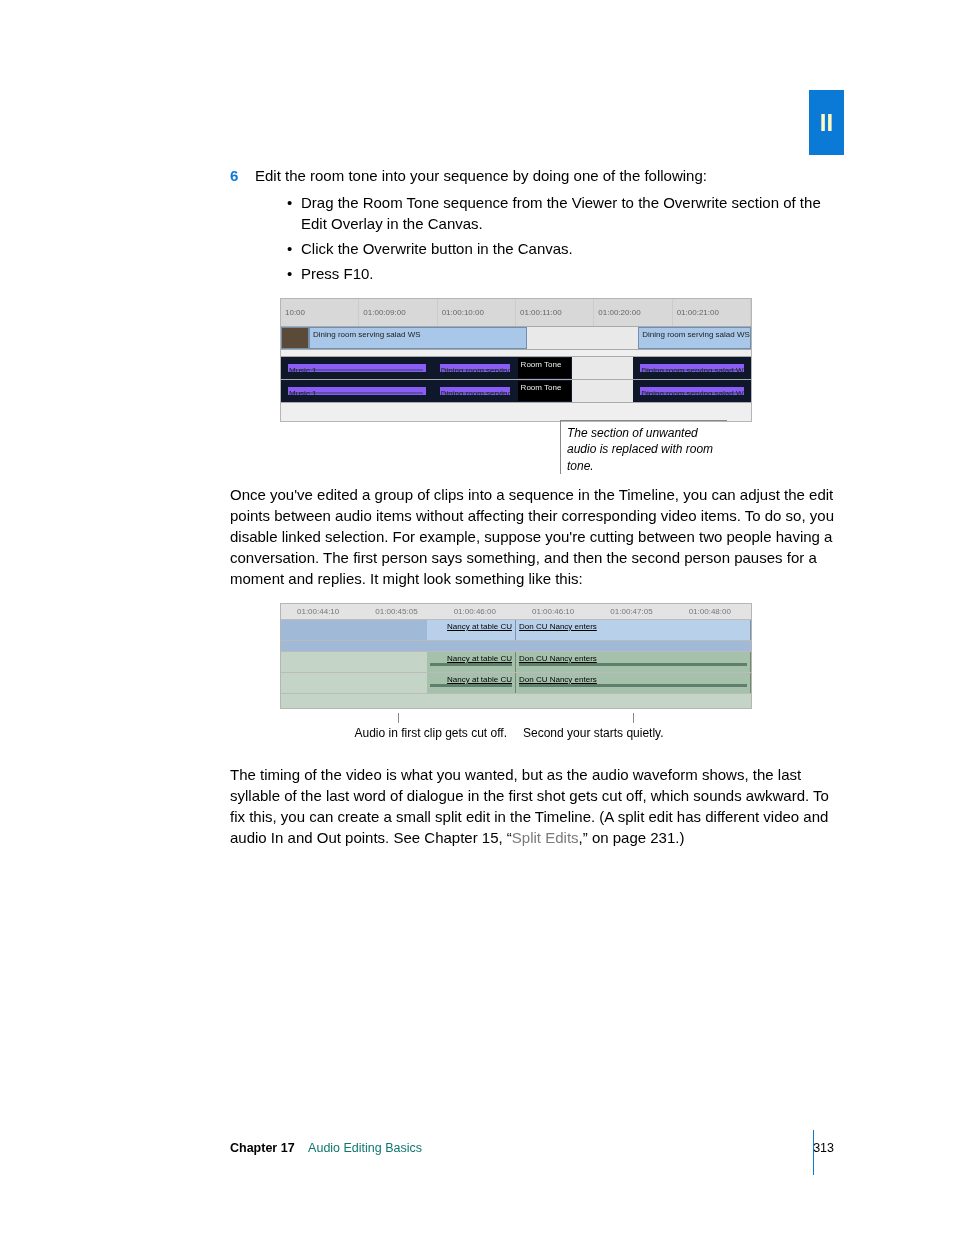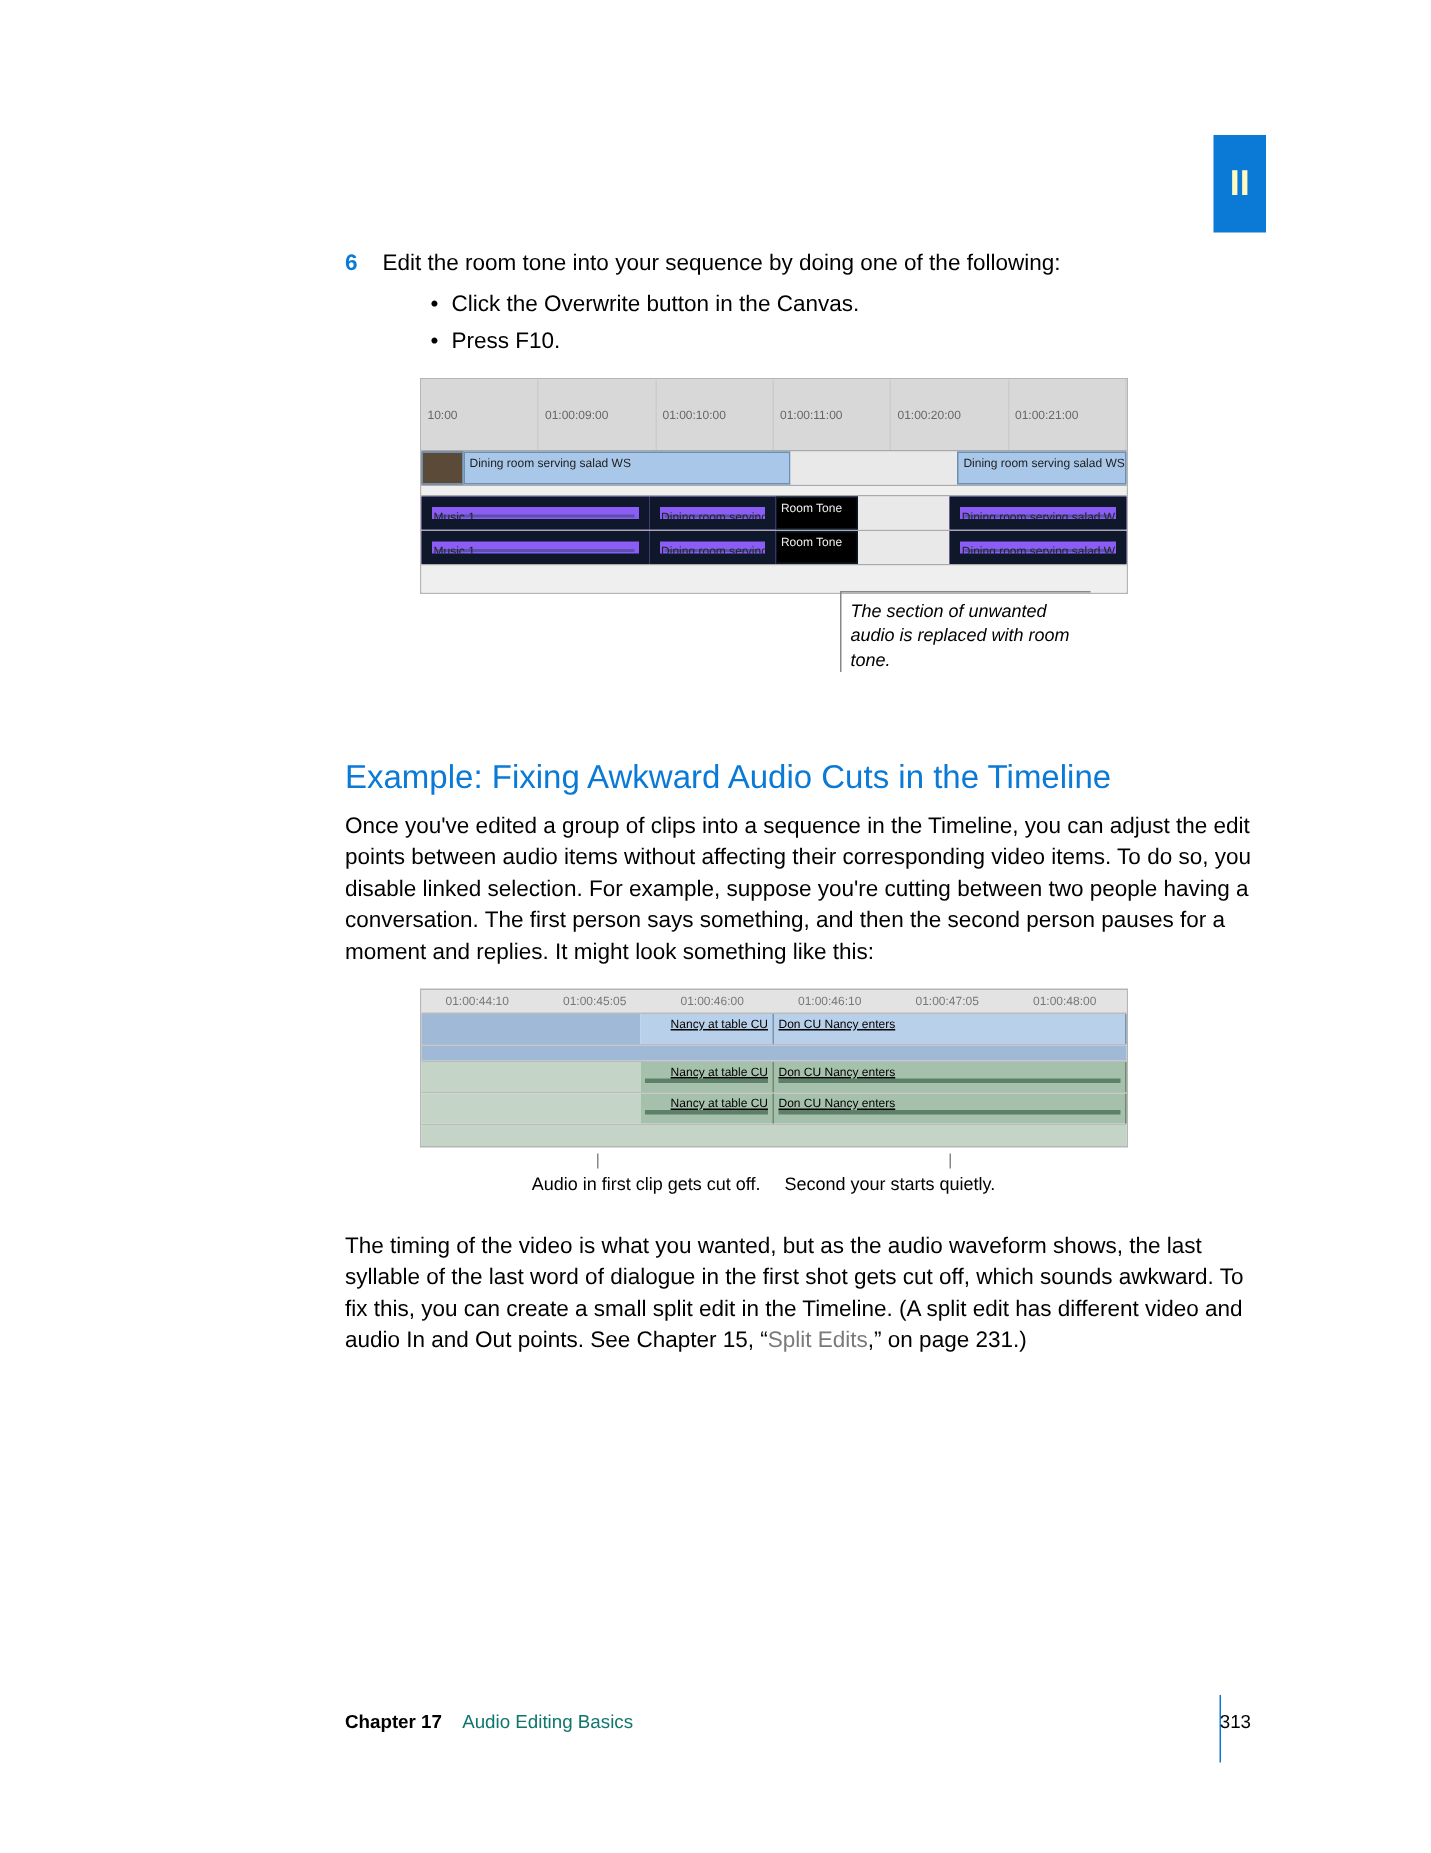--- a/index.html
+++ b/index.html
@@ -55,21 +55,21 @@
 
   
   .fig{margin:10px 0 10px 50px;}
   .timeline{
     border:1px solid #b5b5b5;
     font-size:8px;
     color:#222;
     width:470px;
   }
   .ruler{display:flex;background:#d8d8d8;border-bottom:1px solid #aaa}
-  .ruler span{flex:1;text-align:left;padding:18px 4px;color:#666;border-right:1px solid #ccc}
+  .ruler span{flex:1;text-align:left;padding:8px 4px;color:#666;border-right:1px solid #ccc}
   .track{display:flex;height:22px;border-bottom:1px solid #aaa}
   .gap{background:#e9e9e9}
   .vclip{background:#a9c7e8;border:1px solid #6e8fb0;padding:1px 3px;white-space:nowrap;overflow:hidden}
   .vthumb{background:#5b4a37;border:1px solid #6e8fb0;padding:1px 3px}
   .aclip{background:#8b5cf6;border:7px solid #0f172a;padding:1px 1px;white-space:nowrap;overflow:hidden;position:relative}
   .aclip:after{content:"";position:absolute;left:3px;right:3px;top:55%;height:2px;background:rgba(0,60,30,.35)}
   .tone{background:#000000;color:#eee;border:1px solid #0f172a;padding:1px 3px;white-space:nowrap;overflow:hidden}
 
   .caption-right{
     margin-left:280px;
@@ -126,20 +126,21 @@
 
 <div class="part-tab">II</div>
 <div class="footer-rule"></div>
 
 <div class="page">
 
   <div class="step">
     <span class="num">6</span>
     <p>Edit the room tone into your sequence by doing one of the following:</p>
     <ul class="sub">
+      <li>Drag the Room Tone sequence from the Viewer to the Overwrite section of the Edit Overlay in the Canvas.</li>
       <li>Click the Overwrite button in the Canvas.</li>
       <li>Press F10.</li>
     </ul>
   </div>
 
   <div class="fig">
     <div class="timeline">
       <div class="ruler">
         <span>10:00</span>
         <span>01:00:09:00</span>
@@ -171,21 +172,20 @@
         <div class="aclip" style="flex:1">Dining room serving salad WS</div>
         <div class="tone" style="flex:.7">Room Tone</div>
         <div class="gap" style="flex:.9"></div>
         <div class="aclip" style="flex:1.5">Dining room serving salad WS</div>
       </div>
       <div class="track" style="height:18px;background:#efefef;border-bottom:none"></div>
     </div>
     <div class="caption-right">The section of unwanted audio is replaced with room tone.</div>
   </div>
 
-  <h2 class="section">Example:  Fixing Awkward Audio Cuts in the Timeline</h2>
 
   <div class="body">
     <p>Once you've edited a group of clips into a sequence in the Timeline, you can adjust the edit points between audio items without affecting their corresponding video items. To do so, you disable linked selection. For example, suppose you're cutting between two people having a conversation. The first person says something, and then the second person pauses for a moment and replies. It might look something like this:</p>
   </div>
 
   <div class="fig2">
     <div class="timeline2">
       <div class="ruler2">
         <span>01:00:44:10</span>
         <span>01:00:45:05</span>

